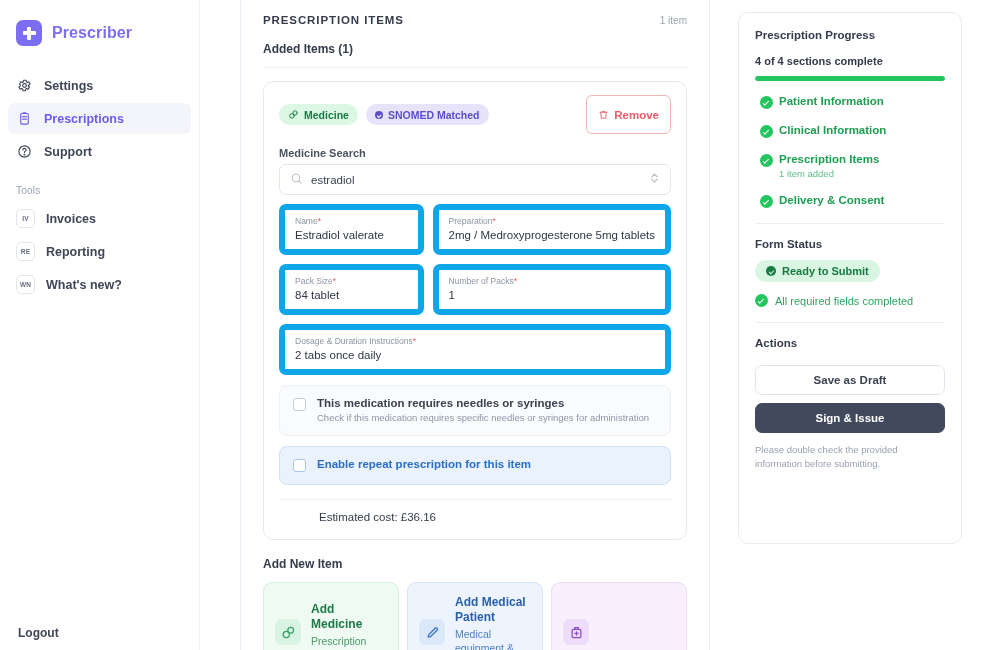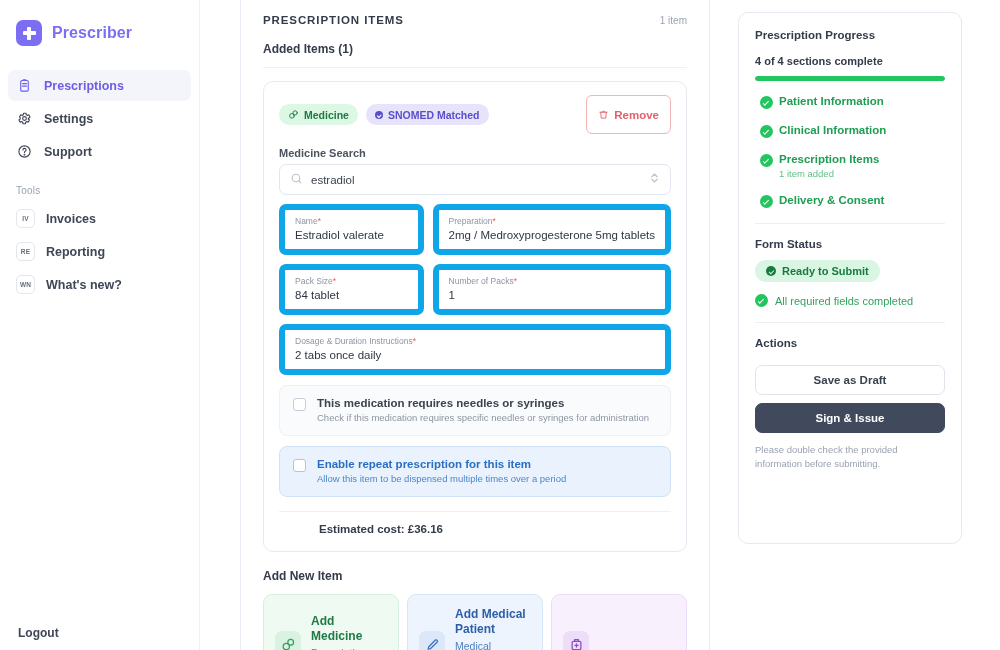--- a/index.html
+++ b/index.html
@@ -131,21 +131,21 @@
   .cb-plain { background: #fafbfc; border: 1px solid #eef0f4; }
   .cb-blue  { background: #eaf3fd; border: 1px solid #cfe2f7; }
   .cbox { width: 13px; height: 13px; flex: 0 0 13px; border: 1px solid #c6cdd8; border-radius: 3px; background: #fff; margin-top: 1px; cursor: pointer; }
   .cb-blue .cbox { border-color: #a9c6e8; }
   .cb-t1 { font-size: 11.5px; font-weight: bold; color: #3b4250; }
   .cb-t2 { font-size: 9.5px; color: #8d96a4; margin-top: 3px; }
   .cb-blue .cb-t1 { color: #2a6fc4; }
   .cb-blue .cb-t2 { color: #4b86cc; }
 
   .cost-hr { height: 1px; background: #edf0f5; margin: 14px 0 11px 0; }
-  .cost { font-size: 11.5px; font-weight: bold; color: #343b4a; padding-left: 40px; }
+  .cost { font-size: 11.5px; font-weight: normal; color: #343b4a; padding-left: 40px; }
 
   .add-new-title { margin-top: 17px; font-size: 12px; font-weight: bold; color: #343b4a; }
   .add-row { display: grid; grid-template-columns: 1fr 1fr 1fr; gap: 8px; margin-top: 11px; }
   .add-card {
     border-radius: 9px; padding: 11px 11px; display: flex; gap: 10px; align-items: center;
     min-height: 100px; cursor: pointer;
   }
   .ac-green { background: #effaf2; border: 1px solid #d6f0df; }
   .ac-blue  { background: #eef4fd; border: 1px solid #d7e5f8; }
   .ac-purple{ background: #f8f1fd; border: 1px solid #ecdcf8; }
@@ -203,42 +203,42 @@
 
 <div class="app">
 
   <aside class="sidebar">
     <div class="brand">
       <div class="brand-mark"></div>
       <div class="brand-name">Prescriber</div>
     </div>
 
     <nav class="nav">
+      <div class="nav-item">
+        <span class="ico">
+          <svg width="15" height="15" viewBox="0 0 24 24" fill="none" stroke="#3f4656" stroke-width="1.8" stroke-linecap="round" stroke-linejoin="round">
+            <circle cx="12" cy="12" r="3"></circle>
+            <path d="M19 12a7 7 0 0 0-.1-1l2-1.5-2-3.4-2.3 1a7 7 0 0 0-1.7-1l-.4-2.5h-4l-.4 2.5a7 7 0 0 0-1.7 1l-2.3-1-2 3.4L5.1 11a7 7 0 0 0 0 2l-2 1.5 2 3.4 2.3-1a7 7 0 0 0 1.7 1l.4 2.5h4l.4-2.5a7 7 0 0 0 1.7-1l2.3 1 2-3.4-2-1.5c.07-.33.1-.66.1-1z"></path>
+          </svg>
+        </span>
+        <span>Settings</span>
+      </div>
       <div class="nav-item active">
         <span class="ico">
           <svg width="15" height="15" viewBox="0 0 24 24" fill="none" stroke="#6c5ce7" stroke-width="1.8" stroke-linecap="round" stroke-linejoin="round">
             <rect x="6" y="4" width="12" height="17" rx="2"></rect>
               <path d="M10 4V3h4v1"></path>
               <path d="M9 9h6M9 13h6"></path>
           </svg>
         </span>
         <span>Prescriptions</span>
       </div>
       <div class="nav-item">
         <span class="ico">
           <svg width="15" height="15" viewBox="0 0 24 24" fill="none" stroke="#3f4656" stroke-width="1.8" stroke-linecap="round" stroke-linejoin="round">
-            <circle cx="12" cy="12" r="3"></circle>
-            <path d="M19 12a7 7 0 0 0-.1-1l2-1.5-2-3.4-2.3 1a7 7 0 0 0-1.7-1l-.4-2.5h-4l-.4 2.5a7 7 0 0 0-1.7 1l-2.3-1-2 3.4L5.1 11a7 7 0 0 0 0 2l-2 1.5 2 3.4 2.3-1a7 7 0 0 0 1.7 1l.4 2.5h4l.4-2.5a7 7 0 0 0 1.7-1l2.3 1 2-3.4-2-1.5c.07-.33.1-.66.1-1z"></path>
-          </svg>
-        </span>
-        <span>Settings</span>
-      </div>
-      <div class="nav-item">
-        <span class="ico">
-          <svg width="15" height="15" viewBox="0 0 24 24" fill="none" stroke="#3f4656" stroke-width="1.8" stroke-linecap="round" stroke-linejoin="round">
             <circle cx="12" cy="12" r="9"></circle>
               <path d="M9.5 9.5a2.5 2.5 0 1 1 3.2 2.4c-.6.2-.7.7-.7 1.1v.5"></path>
               <circle cx="12" cy="17" r="0.6" fill="#3f4656"></circle>
           </svg>
         </span>
         <span>Support</span>
       </div>
     </nav>
 
     <div class="nav-sect">Tools</div>
@@ -341,21 +341,20 @@
           <span>
             <span class="cb-t1" style="display:block">This medication requires needles or syringes</span>
             <span class="cb-t2" style="display:block">Check if this medication requires specific needles or syringes for administration</span>
           </span>
         </div>
 
         <div class="checkbox-block cb-blue">
           <span class="cbox"></span>
           <span>
             <span class="cb-t1" style="display:block">Enable repeat prescription for this item</span>
-            <span class="cb-t2" style="display:block">Allow this item to be dispensed multiple times over a period</span>
           </span>
         </div>
 
         <div class="cost-hr"></div>
         <div class="cost">Estimated cost: £36.16</div>
       </div>
 
       <div class="add-new-title">Add New Item</div>
       <div class="add-row">
 

